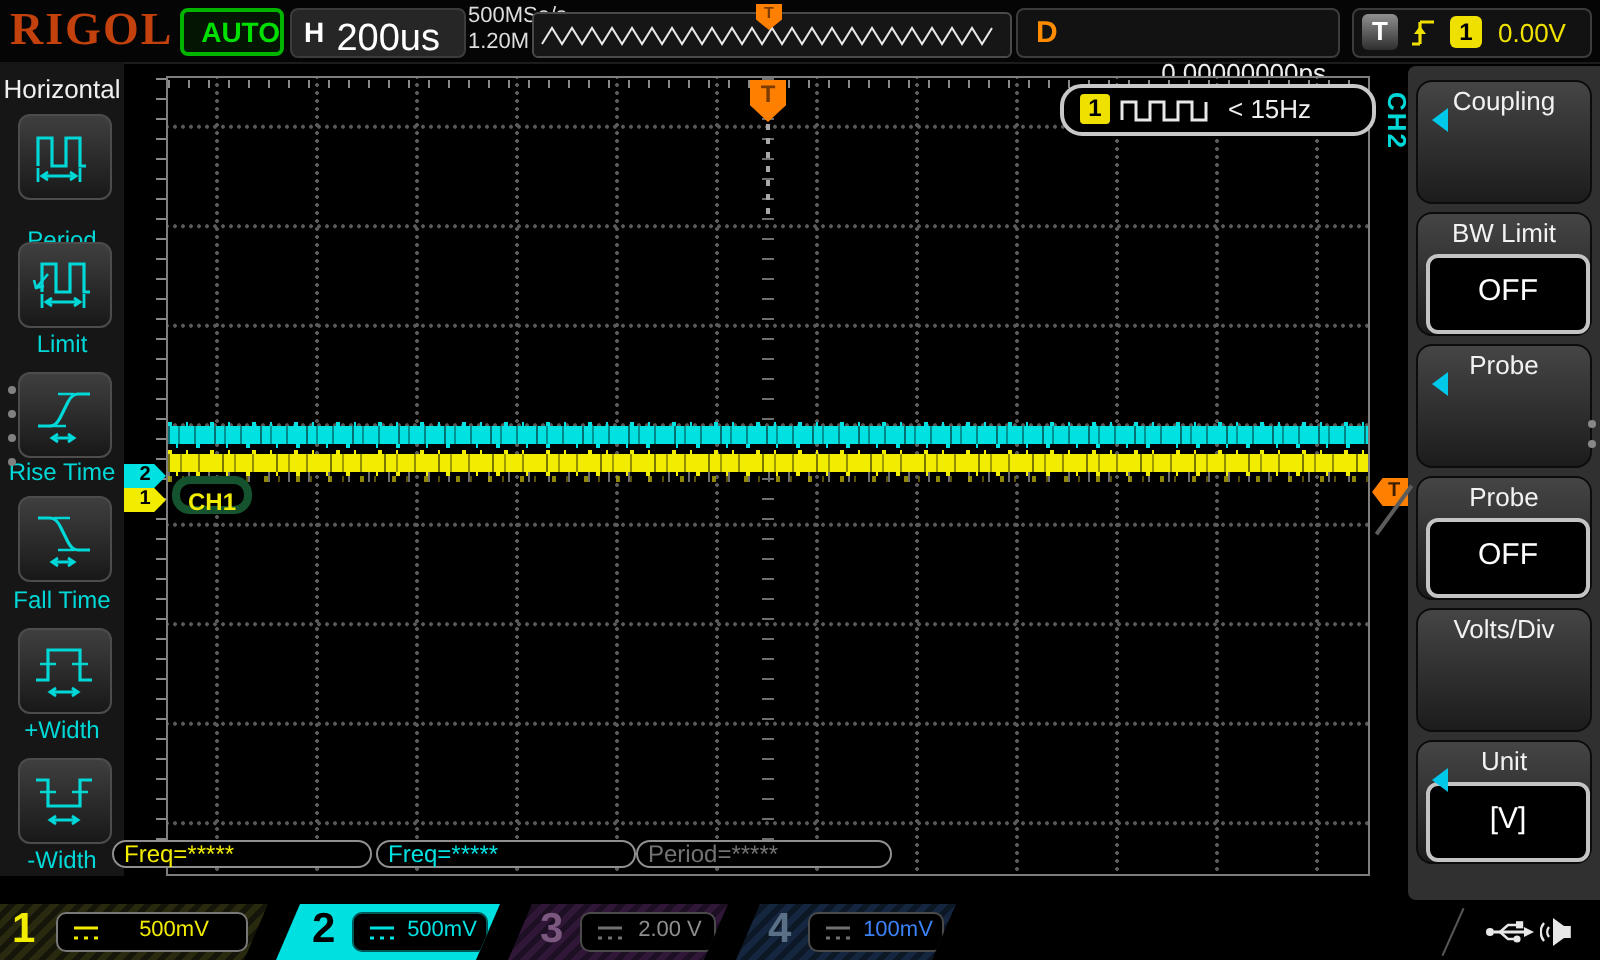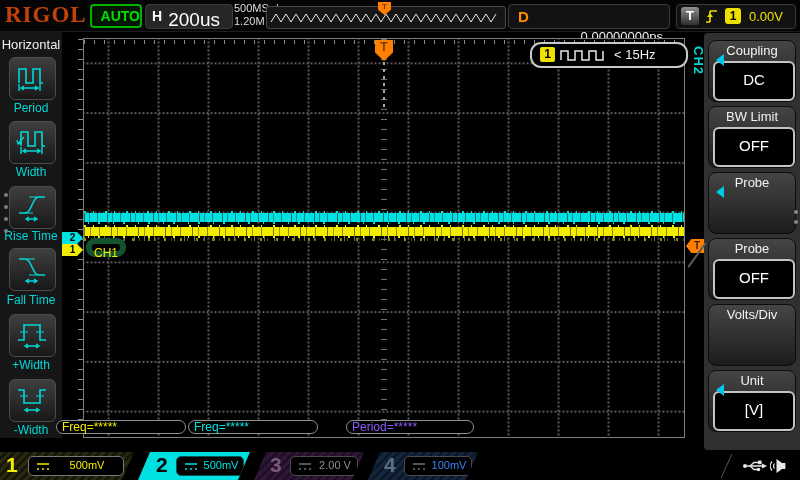--- a/index.html
+++ b/index.html
@@ -94,29 +94,29 @@
       background:repeating-linear-gradient(90deg,transparent 0 4px,currentColor 4px 5px,
         transparent 5px 14px,currentColor 14px 16px,transparent 16px 25px);}
   .specks{position:absolute;left:84px;top:238px;width:600px;height:3px;
       background:repeating-linear-gradient(90deg,rgba(180,170,0,.8) 0 2px,transparent 2px 7px,
         rgba(150,140,0,.6) 7px 8px,transparent 8px 16px);}
   .chmark{position:absolute;left:62px;width:21px;height:12px;color:#000;font-weight:bold;font-size:10px;
       text-align:center;line-height:12px;clip-path:polygon(0 0,72% 0,100% 50%,72% 100%,0 100%);}
   .chmark2{top:232px;background:#00e2e2;}
   .chmark1{top:244px;background:#f2ec00;}
   .ch1-label{position:absolute;left:86px;top:238px;width:40px;height:19px;background:#000;
-      border:6px solid #14532d;border-radius:9px;color:#f2ec00;font-weight:normal;font-size:12px;
+      border:4px solid #14532d;border-radius:9px;color:#f2ec00;font-weight:bold;font-size:12px;
       text-align:center;line-height:19px;box-sizing:border-box;}
 
   
   .meas{position:absolute;top:420px;height:14px;background:#000;border:1px solid #909090;border-radius:7px;
       font-size:12px;line-height:13px;padding-left:5px;box-sizing:border-box;}
   .meas1{left:56px;width:130px;color:#f2ec00;}
   .meas2{left:188px;width:130px;color:#00e2e2;}
-  .meas3{left:318px;width:128px;color:#8b5cf6;margin-left:28px;}
+  .meas3{left:318px;width:128px;color:#737373;}
 
   
   .chbar{position:absolute;left:0;top:452px;width:800px;height:28px;background:#000;}
   .chsec{position:absolute;top:0;height:28px;clip-path:polygon(12px 0,100% 0,calc(100% - 12px) 100%,0 100%);}
   .chsec-1{left:0;width:134px;clip-path:polygon(0 0,100% 0,calc(100% - 12px) 100%,0 100%);
       background:repeating-linear-gradient(135deg,rgba(220,220,60,.10) 0 3px,transparent 3px 6px),#15150a;}
   .chsec-2{left:138px;width:112px;background:#00e0e0;}
   .chsec-3{left:254px;width:110px;
       background:repeating-linear-gradient(135deg,rgba(170,70,170,.14) 0 3px,transparent 3px 6px),#1d0f24;}
   .chsec-4{left:368px;width:110px;
@@ -181,30 +181,30 @@
 
 <div class="lside">
   <div class="lside-title">Horizontal</div>
 
   <div class="lbtn" style="top:26px">
     <svg width="34" height="32" viewBox="0 0 34 32">
       <path d="M4 21 V7 H11 V21 H18 V7 H25 V21 H28" fill="none" stroke="#00d8d8" stroke-width="1.6"></path>
       <path d="M4 22 v7 M25 22 v7 M6 26 h17 M9 24 l-3 2 3 2 M20 24 l3 2 -3 2" fill="none" stroke="#00d8d8" stroke-width="1.4"></path>
     </svg>
   </div>
-  <div class="llabel" style="top:70px">Period</div>
+  <div class="llabel" style="top:82px">Period</div>
 
   <div class="lbtn" style="top:90px">
     <svg width="34" height="32" viewBox="0 0 34 32">
       <path d="M6 20 V6 H13 V20 H20 V6 H27 V20 H30" fill="none" stroke="#00d8d8" stroke-width="1.6"></path>
       <path d="M3 18 l6 -7 M2 14 l1 4 4 -1" fill="none" stroke="#00d8d8" stroke-width="1.3"></path>
       <path d="M6 21 v7 M27 21 v7 M8 25 h17 M11 23 l-3 2 3 2 M22 23 l3 2 -3 2" fill="none" stroke="#00d8d8" stroke-width="1.4"></path>
     </svg>
   </div>
-  <div class="llabel" style="top:134px">Width</div>
+  <div class="llabel" style="top:134px">Limit</div>
 
   <div class="lbtn" style="top:155px">
     <svg width="34" height="32" viewBox="0 0 34 32">
       <path d="M4 22 h6 q3 0 5 -4 l4 -8 q2 -4 5 -4 h6" fill="none" stroke="#00d8d8" stroke-width="1.6"></path>
       <path d="M14 6 h8 M10 22 h8" fill="none" stroke="#00d8d8" stroke-width="1.2"></path>
       <path d="M11 28 h11 M14 26 l-3 2 3 2 M19 26 l3 2 -3 2" fill="none" stroke="#00d8d8" stroke-width="1.4"></path>
     </svg>
   </div>
   <div class="llabel" style="top:198px">Rise Time</div>
 
@@ -325,21 +325,20 @@
     <path d="M4.5 5.5 a4 4 0 0 0 0 5 M2 3.5 a7 7 0 0 0 0 9" stroke="#e8e8e8" stroke-width="1.2" fill="none"></path>
   </svg>
 </div>
 
 <div class="rside"></div>
 <div class="ch2tab">CH2</div>
 <div class="tab-diag"></div>
 
 <div class="rmenu" style="top:40px">
   <div class="mlabel">Coupling</div>
-  <div class="mval">DC</div>
   <div class="marrow"></div>
 </div>
 <div class="rmenu" style="top:106px">
   <div class="mlabel">BW Limit</div>
   <div class="mval">OFF</div>
 </div>
 <div class="rmenu" style="top:172px">
   <div class="mlabel">Probe</div>
   <div class="marrow"></div>
 </div>

